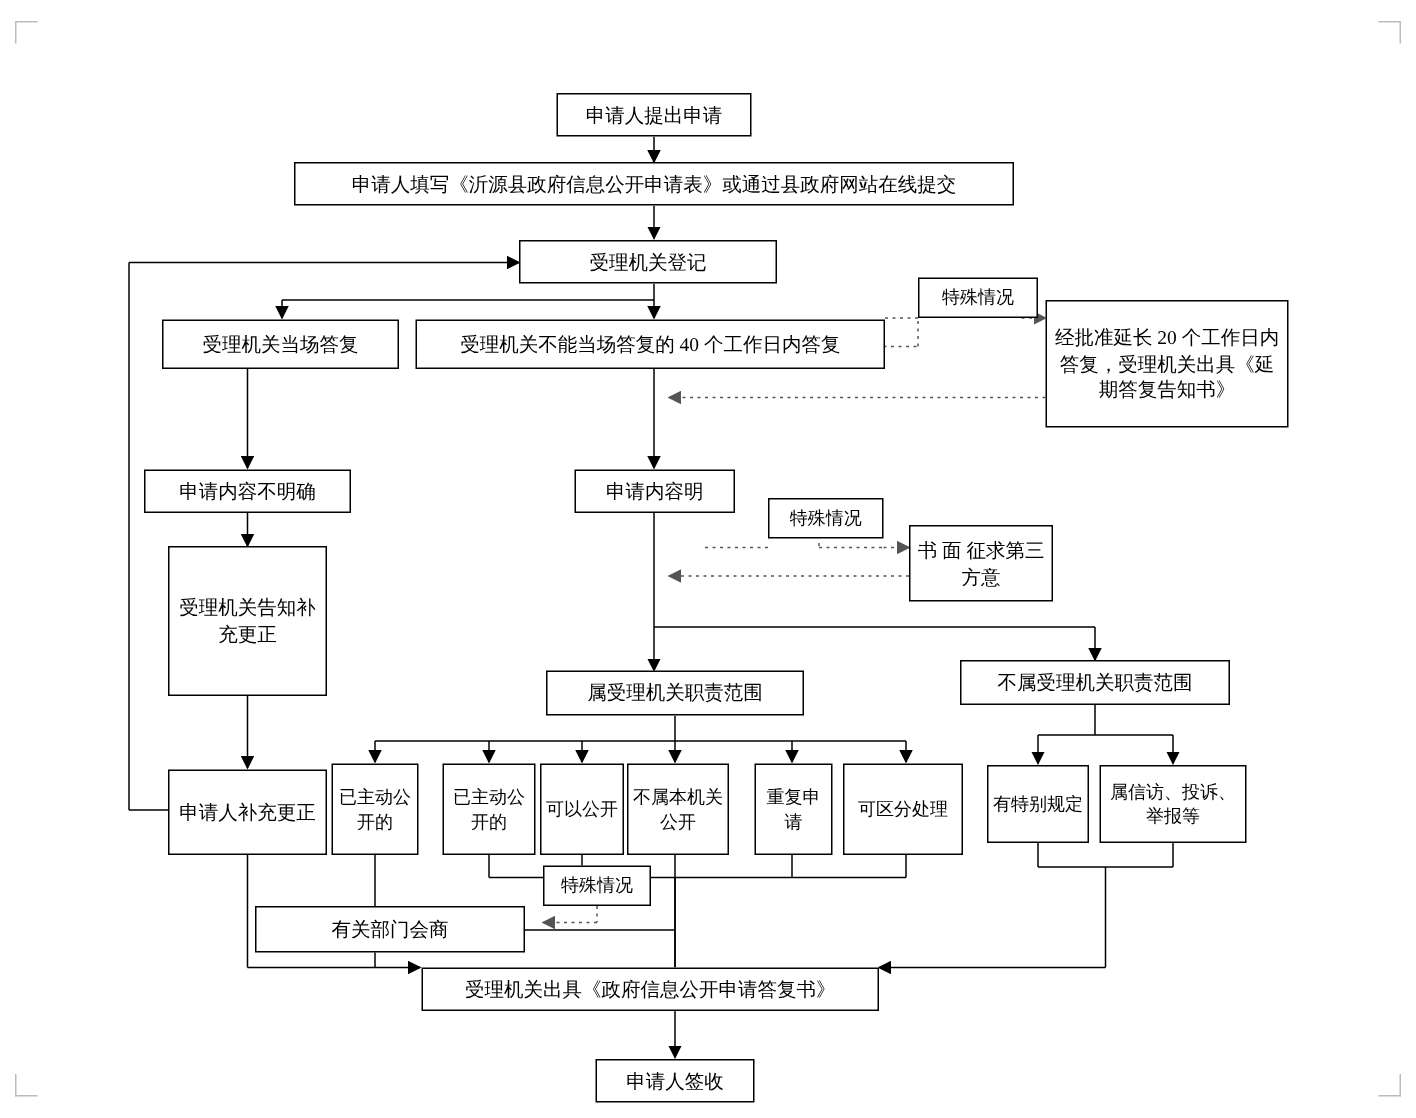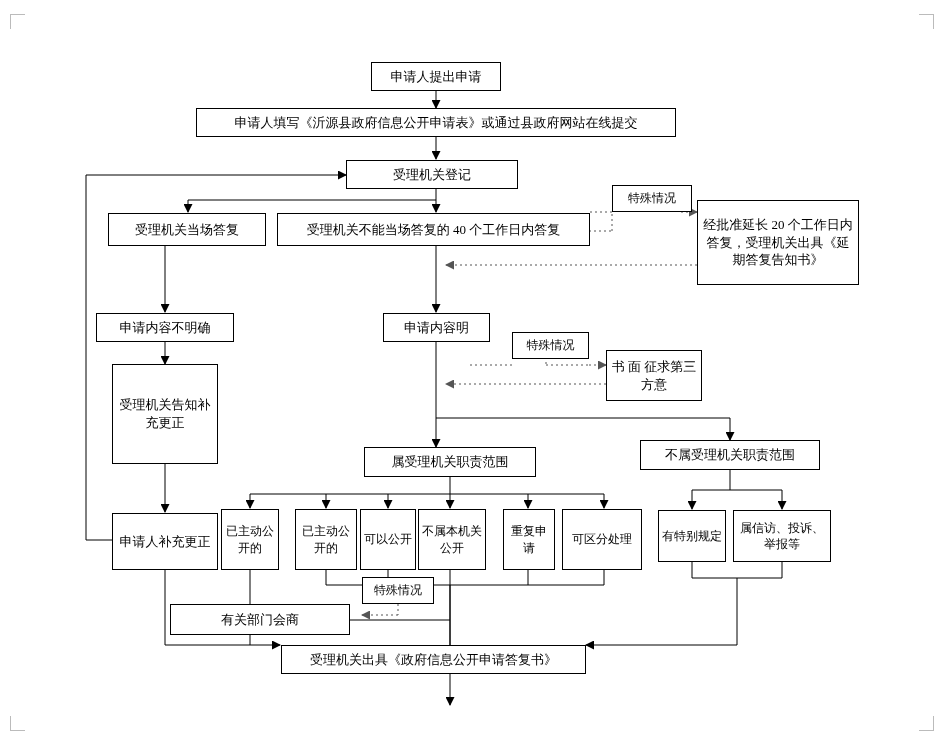--- a/index.html
+++ b/index.html
@@ -255,14 +255,17 @@
   </div>
 
   <div class="node" style="left:170px; top:604px; width:180px; height:31px;">
     <span>有关部门会商</span>
   </div>
 
   <div class="node" style="left:281px; top:645px; width:305px; height:29px;text-align:center;">
     <span>受理机关出具《政府信息公开申请答复书》</span>
   </div>
 
+  <div class="node" style="left:397px; top:706px; width:106px; height:29px;">
+    <span>申请人签收</span>
+  </div>
 
 </div>
 
 </body></html>

